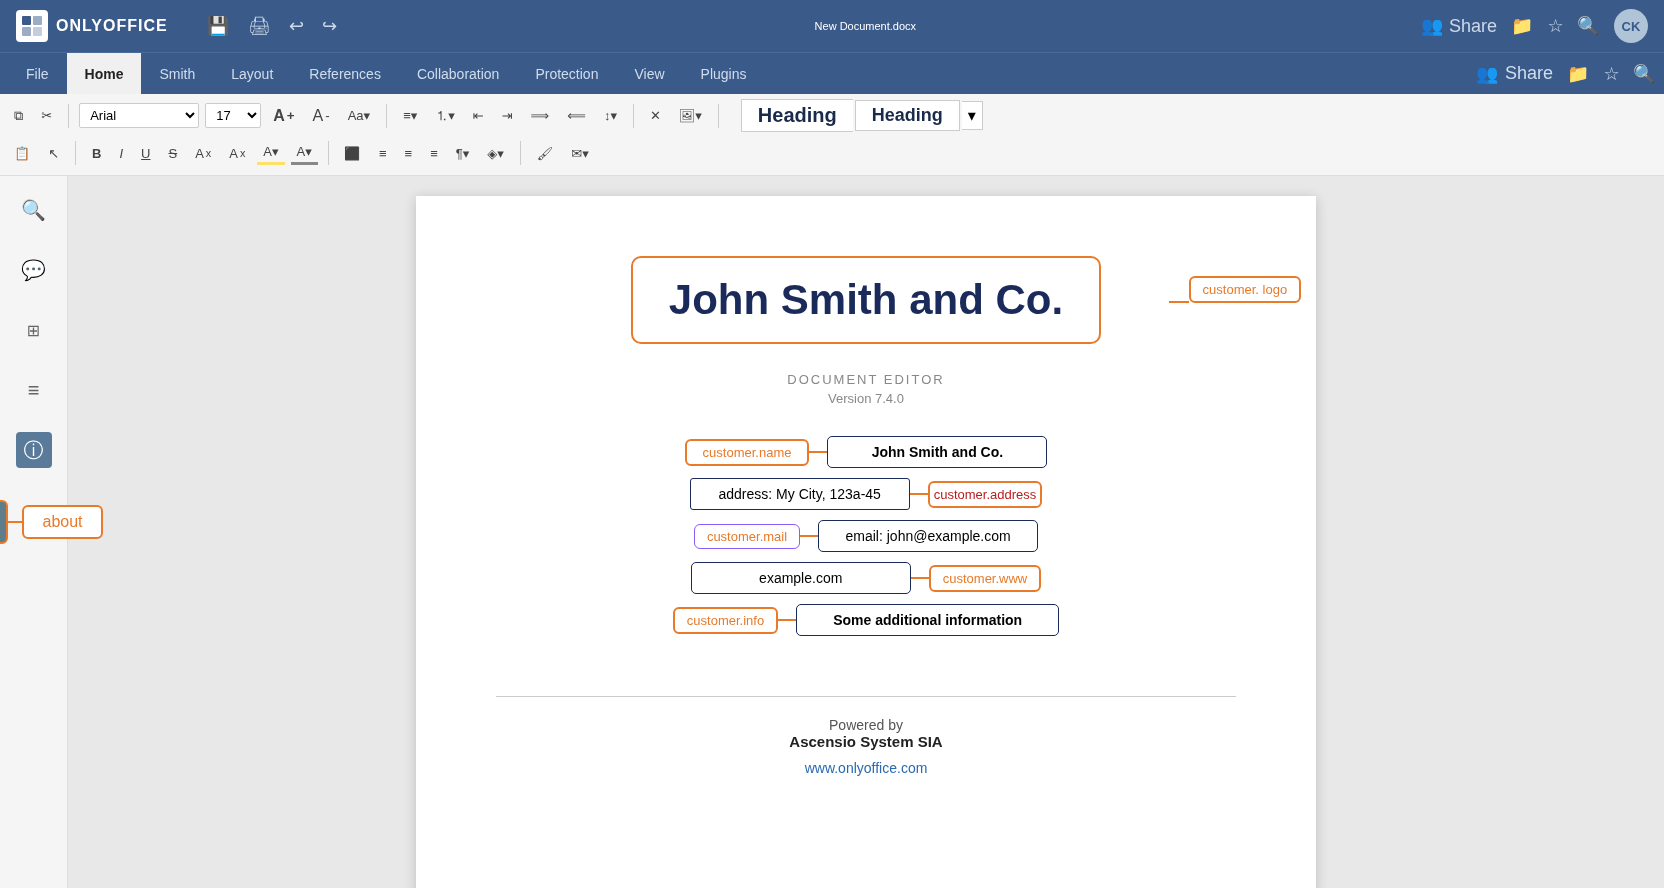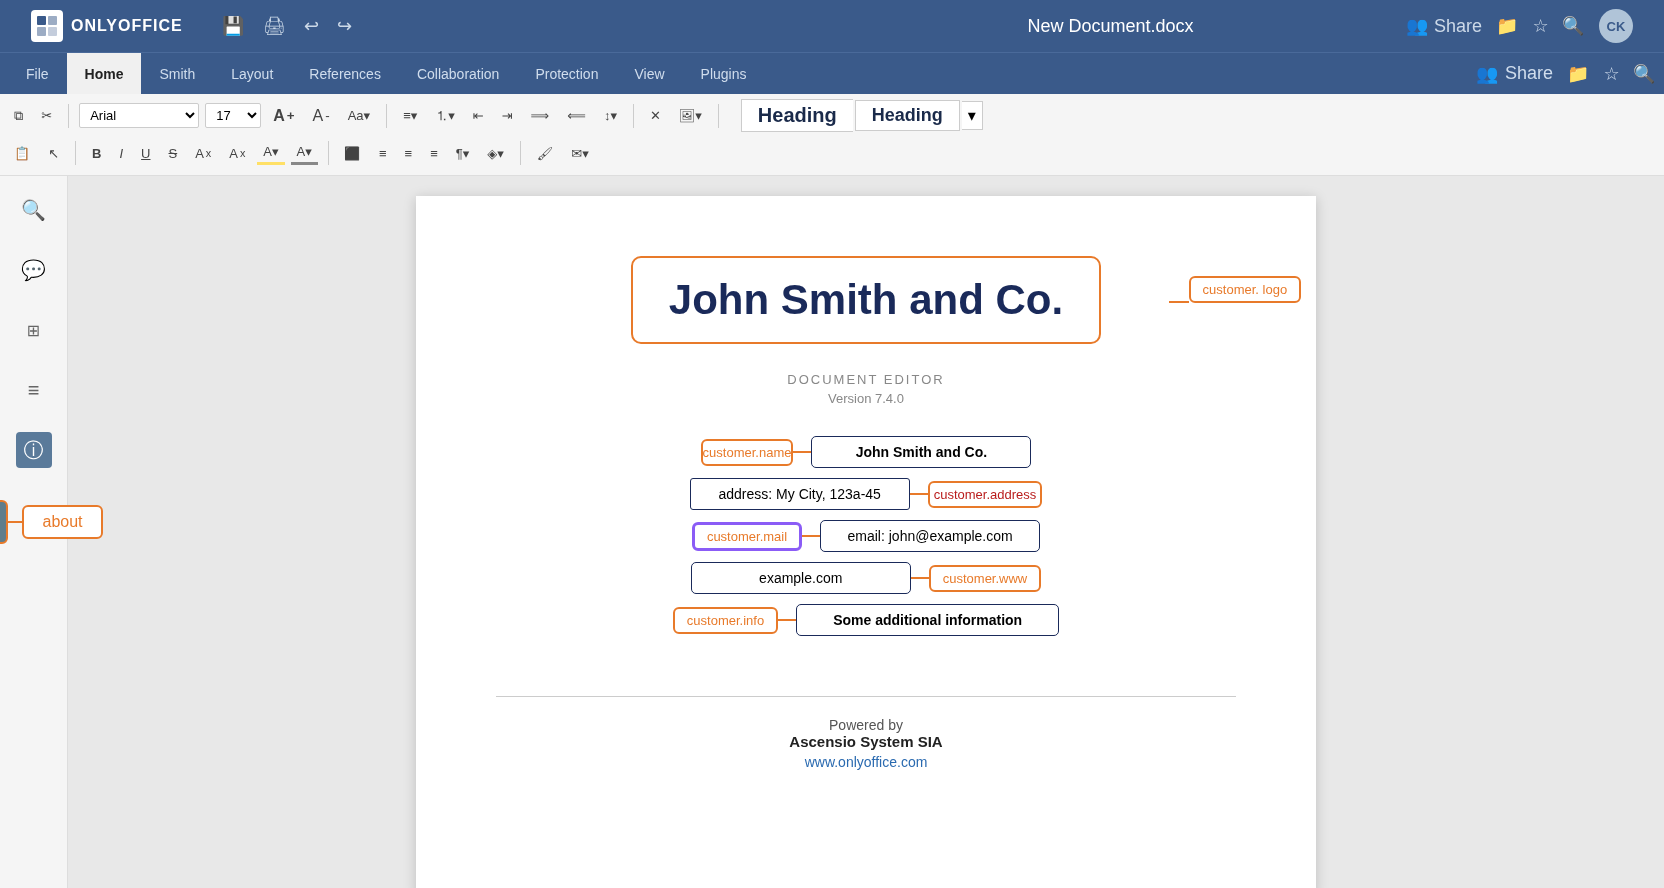--- a/index.html
+++ b/index.html
@@ -4,35 +4,35 @@
   <style>
     * { box-sizing: border-box; margin: 0; padding: 0; }
     body { font-family: Arial, sans-serif; background: #f0f0f0; width: 1664px; height: 888px; overflow: hidden; }
 
     
     #titlebar {
       background: #3a5a8a;
       height: 52px;
       display: flex;
       align-items: center;
-      padding: 0 31px;
+      padding: 0 16px;
       color: white;
     }
     #titlebar .logo {
       display: flex; align-items: center; gap: 8px; margin-right: 40px;
     }
     #titlebar .logo-icon {
       width: 32px; height: 32px; background: white; border-radius: 4px;
       display: flex; align-items: center; justify-content: center;
     }
     #titlebar .logo-icon svg { width: 24px; height: 24px; }
     #titlebar .logo-text { font-size: 16px; font-weight: bold; color: white; letter-spacing: 1px; }
     #titlebar .toolbar-icons { display: flex; align-items: center; gap: 18px; flex: 1; justify-content: flex-start; }
     #titlebar .toolbar-icons span { color: #ccd9e8; font-size: 18px; cursor: pointer; }
-    #titlebar .doc-title { flex: 1; text-align: center; font-size: 18px; color: white; }
+    #titlebar .doc-title { flex: 1; font-size: 11px; color: white; }
     #titlebar .right-icons { display: flex; align-items: center; gap: 14px; }
     #titlebar .right-icons span { color: #ccd9e8; font-size: 18px; cursor: pointer; }
     #titlebar .avatar {
       width: 34px; height: 34px; border-radius: 50%; background: #b0c4d8;
       display: flex; align-items: center; justify-content: center;
       font-size: 13px; font-weight: bold; color: #3a5a8a;
     }
 
     
     #menubar {
@@ -168,21 +168,21 @@
 
     
     .doc-footer {
       margin-top: 60px;
       border-top: 1px solid #ccc;
       padding-top: 20px;
       text-align: center;
     }
     .doc-footer-powered { color: #555; font-size: 14px; }
     .doc-footer-company { font-weight: bold; font-size: 15px; color: #222; }
-    .doc-footer-link { color: #2a6ab0; font-size: 14px; margin-top: 4px; }
+    .doc-footer-link { color: #2a6ab0; font-size: 14px; margin-top: 10px; }
 
     
     .about-wrap {
       position: absolute;
       left: 10px;
       top: 540px;
       display: flex;
       align-items: center;
       gap: 0;
     }
@@ -341,33 +341,33 @@
             <div style="border:2px solid #e87a2a; border-radius:6px; padding:4px 12px; color:#e87a2a; font-size:13px; background:white;">customer. logo</div>
           </div>
         </div>
         <div class="doc-subtitle">DOCUMENT EDITOR</div>
         <div class="doc-version">Version 7.4.0</div>
       </div>
 
       <div style="margin: 24px auto; width: 680px; display:flex; flex-direction:column; gap:10px;">
 
         <div style="display:flex; align-items:center; justify-content:center; gap:0;">
-          <div style="border:2px solid #e87a2a; border-radius:6px; padding:4px 0; color:#e87a2a; font-size:13px; background:white; white-space:nowrap;">customer.name</div>
+          <div style="border:2px solid #e87a2a; border-radius:6px; padding:4px 16px; color:#e87a2a; font-size:13px; background:white; white-space:nowrap;">customer.name</div>
           <div style="width:18px; height:2px; background:#e87a2a;"></div>
           <div style="border:1.5px solid #1a2a5a; border-radius:5px; padding:7px 18px; font-size:14px; font-weight:bold; background:white; min-width:220px; text-align:center;">John Smith and Co.</div>
         </div>
 
         <div style="display:flex; align-items:center; justify-content:center; gap:0;">
           <div style="border:1.5px solid #1a2a5a; border-radius:3px; padding:7px 18px; font-size:14px; background:white; min-width:220px; text-align:center;">address: My City, 123a-45</div>
           <div style="width:18px; height:2px; background:#e87a2a;"></div>
           <div style="border:2px solid #e87a2a; border-radius:6px; padding:4px 4px; color:#b91c1c; font-size:13px; background:white; white-space:nowrap;">customer.address</div>
         </div>
 
         <div style="display:flex; align-items:center; justify-content:center; gap:0;">
-          <div style="border:3px solid #8b5cf6; border-radius:6px; padding:4px 12px; color:#e87a2a; font-size:13px; background:white; white-space:nowrap;">customer.mail</div>
+          <div style="border:1px solid #8b5cf6; border-radius:6px; padding:4px 12px; color:#e87a2a; font-size:13px; background:white; white-space:nowrap;">customer.mail</div>
           <div style="width:18px; height:2px; background:#e87a2a;"></div>
           <div style="border:1.5px solid #1a2a5a; border-radius:5px; padding:7px 18px; font-size:14px; background:white; min-width:220px; text-align:center;">email: john@example.com</div>
         </div>
 
         <div style="display:flex; align-items:center; justify-content:center; gap:0;">
           <div style="border:1.5px solid #1a2a5a; border-radius:5px; padding:7px 18px; font-size:14px; background:white; min-width:220px; text-align:center;">example.com</div>
           <div style="width:18px; height:2px; background:#e87a2a;"></div>
           <div style="border:2px solid #e87a2a; border-radius:6px; padding:4px 12px; color:#e87a2a; font-size:13px; background:white; white-space:nowrap;">customer.www</div>
         </div>
 

